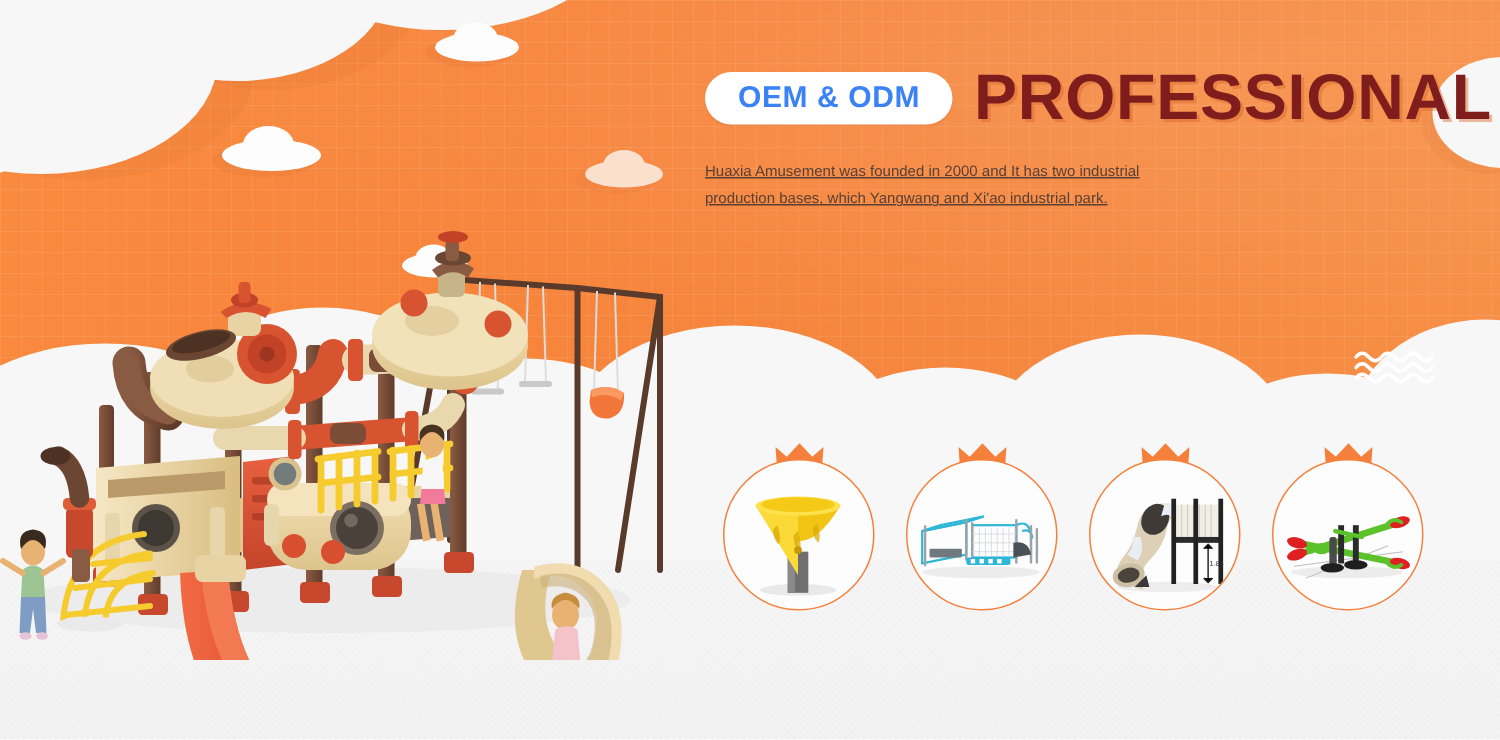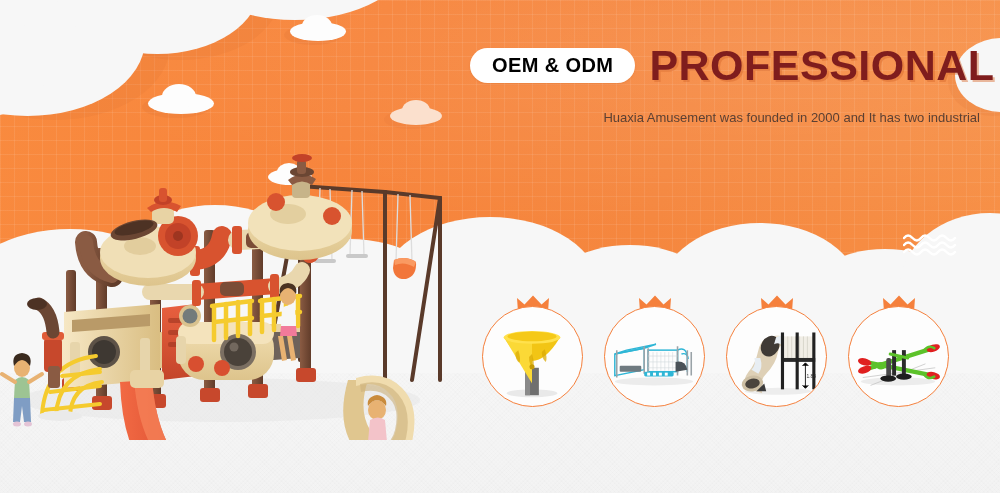--- a/index.html
+++ b/index.html
@@ -54,38 +54,38 @@
   .mini { position:absolute; }
   .mini .b { position:absolute; background:#fdfdfd; border-radius:50%; }
   .mini .sh { position:absolute; background:rgba(214,108,48,.17); border-radius:50%; }
   .mini.peach .b { background:#fbe0cd; }
   .mini.peach .sh { background:rgba(214,108,48,.12); }
 
   
   .headline { position:absolute; left:470px; top:44px; width:510px; }
   .h-row1 { display:flex; align-items:center; gap:14px; }
   .badge {
-    background:#ffffff; color:#000000;
+    background:#ffffff; color:#3b82f6;
     font-size:20px; font-weight:bold; letter-spacing:.4px;
     padding:6px 22px 7px; border-radius:20px;
     white-space:nowrap; line-height:1.1;
     box-shadow:0 1px 2px rgba(180,85,30,.18);
   }
   .h-big {
     color:#7f1d1d; font-weight:bold; font-size:43px; line-height:1.02;
     letter-spacing:.5px; white-space:nowrap;
     text-shadow:2px 2px 0 rgba(214,105,45,.45);
   }
   .h-row2 { margin-top:9px; position:relative; display:flex; justify-content:center; }
   .crown-sm {
     position:absolute; left:235px; top:-13px; width:26px; height:15px;
   }
   .desc {
-    margin-top:18px; color:#5b4033; font-size:13px; line-height:1.85;
-    text-align:right; width:100%;
+    margin-top:18px; color:#5b4033; font-size:10px; line-height:1.85;
+    text-align:left; width:100%;text-decoration:underline;
   }
   .desc div { white-space:nowrap; }
 
   .waves { position:absolute; left:433px; top:188px; width:56px; height:26px; }
 
   
   .thumbs { position:absolute; left:482px; top:306px; display:flex; gap:21px; }
   .thumb { position:relative; width:101px; height:101px; }
   .thumb .ring {
     position:absolute; inset:0; border-radius:50%;
@@ -159,20 +159,21 @@
   </div>
 
   <div class="headline">
     <div class="h-row1">
       <span class="badge">OEM &amp; ODM</span>
       <span class="h-big">PROFESSIONAL</span>
     </div>
 
     <div class="desc">
       <div>Huaxia Amusement was founded in 2000 and It has two industrial</div>
+      <div>production bases, which Yangwang and Xi'ao industrial park.</div>
     </div>
 
     <svg class="waves" viewBox="0 0 56 26">
       <path d="M1 6 Q5 1 9.5 6 T18 6 T26.5 6 T35 6 T43.5 6 T52 6" fill="none" stroke="#ffffff" stroke-width="2.4" stroke-linecap="round"></path>
       <path d="M1 13 Q5 8 9.5 13 T18 13 T26.5 13 T35 13 T43.5 13 T52 13" fill="none" stroke="#ffffff" stroke-width="2.4" stroke-linecap="round"></path>
       <path d="M1 20 Q5 15 9.5 20 T18 20 T26.5 20 T35 20 T43.5 20 T52 20" fill="none" stroke="#ffffff" stroke-width="2.4" stroke-linecap="round"></path>
     </svg>
   </div>
 
   <div class="thumbs">

